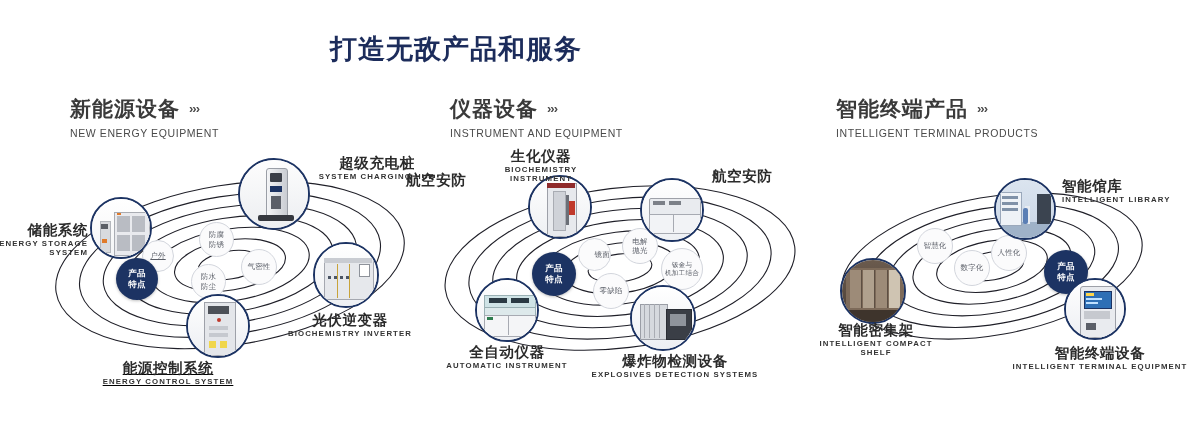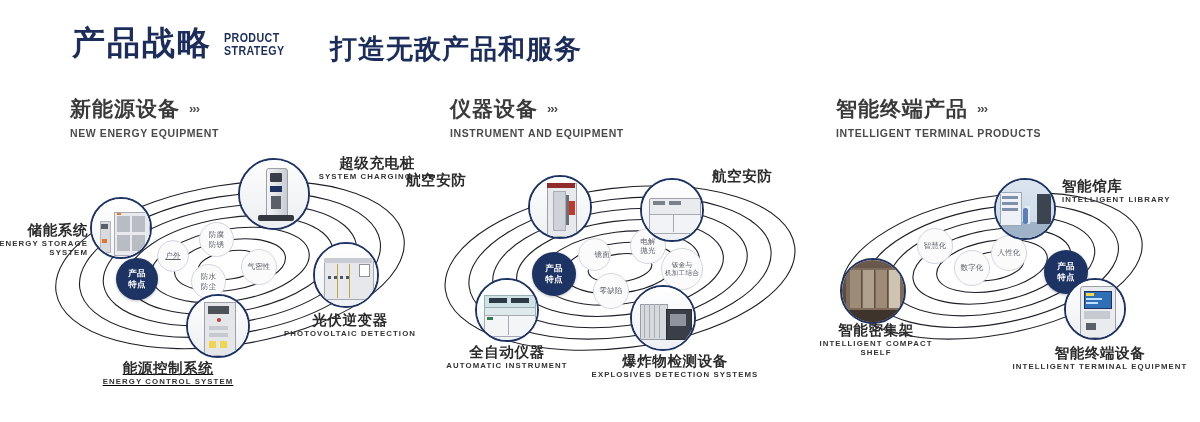--- a/index.html
+++ b/index.html
@@ -30,21 +30,21 @@
   .sec{position:absolute;}
   .sec .cn{
     font-size:21px;font-weight:bold;color:#3a3a3a;letter-spacing:1px;line-height:1;
     display:inline-block;vertical-align:middle;
   }
   .sec .arrows{
     display:inline-block;vertical-align:middle;margin-left:9px;
     color:#4a4a4a;font-size:13px;letter-spacing:-1px;font-weight:bold;
   }
   .sec .en{
-    margin-top:8px;font-size:10.5px;color:#4a4a4a;letter-spacing:.6px;font-weight:bold;
+    margin-top:8px;font-size:10.5px;color:#4a4a4a;letter-spacing:.6px;font-weight:normal;
   }
 
   
   .cluster{position:absolute;}
   .rings{position:absolute;left:0;top:0;}
 
   
   .node{
     position:absolute;border-radius:50%;
     border:2px solid #1c3363;overflow:hidden;background:#fff;
@@ -75,27 +75,20 @@
   .cap.r{text-align:right;}
   .cap.c{text-align:center;}
   .cap.l{text-align:left;}
   .bar{position:absolute;}
 </style>
 </head>
 <body>
 
 <div id="stage">
 
-  <div class="hdr">
-    <div class="hdr-cn">产品战略</div>
-    <div class="hdr-en">
-      <div>PRODUCT</div>
-      <div>STRATEGY</div>
-    </div>
-  </div>
   <div class="hdr-slogan">打造无敌产品和服务</div>
 
   <div class="sec" style="left:70px;top:98px;">
     <span class="cn">新能源设备</span><span class="arrows">›››</span>
     <div class="en">NEW ENERGY EQUIPMENT</div>
   </div>
   <div class="sec" style="left:450px;top:98px;">
     <span class="cn">仪器设备</span><span class="arrows">›››</span>
     <div class="en">INSTRUMENT AND EQUIPMENT</div>
   </div>
@@ -110,21 +103,21 @@
         <ellipse cx="190" cy="105" rx="32" ry="14"></ellipse>
         <ellipse cx="190" cy="105" rx="56" ry="25"></ellipse>
         <ellipse cx="190" cy="105" rx="80" ry="36"></ellipse>
         <ellipse cx="190" cy="105" rx="104" ry="47"></ellipse>
         <ellipse cx="190" cy="105" rx="128" ry="58"></ellipse>
         <ellipse cx="190" cy="105" rx="152" ry="69"></ellipse>
         <ellipse cx="190" cy="105" rx="176" ry="80"></ellipse>
       </g>
     </svg>
 
-    <div class="pill" style="left:117px;top:80px;width:32px;height:32px;text-decoration:underline;">
+    <div class="pill" style="left:102px;top:80px;width:32px;height:32px;text-decoration:underline;">
         <span>户外</span>
       </div>
     <div class="pill" style="left:159px;top:62px;width:35px;height:35px;white-space:pre-line;"><span>防腐
 防锈</span></div>
     <div class="pill" style="left:151px;top:104px;width:35px;height:35px;white-space:pre-line;"><span>防水
 防尘</span></div>
     <div class="pill" style="left:201px;top:89px;width:36px;height:36px;">
         <span>气密性</span>
       </div>
     <div class="pill dark" style="left:76px;top:98px;width:42px;height:42px;flex-direction:column;">
@@ -173,21 +166,21 @@
         <div class="bar" style="left:34px;top:20px;width:1px;height:34px;background:#c8a33a;"></div>
         <div class="bar" style="left:44px;top:20px;width:9px;height:11px;background:#fff;border:1px solid #8e929a;"></div>
         <div class="bar" style="left:13px;top:32px;width:3px;height:3px;background:#4b5565;"></div>
         <div class="bar" style="left:19px;top:32px;width:3px;height:3px;background:#4b5565;"></div>
         <div class="bar" style="left:25px;top:32px;width:3px;height:3px;background:#4b5565;"></div>
         <div class="bar" style="left:31px;top:32px;width:3px;height:3px;background:#4b5565;"></div>
       </div>
     </div>
     <div class="cap c" style="left:240px;top:152px;width:140px;">
       <div class="cn">光伏逆变器</div>
-      <div class="en">PHOTOVOLTAIC DETECTION</div>
+      <div class="en">BIOCHEMISTRY INVERTER</div>
     </div>
 
     <div class="node" style="left:146px;top:134px;width:64px;height:64px;">
       <div class="ph" style="background:linear-gradient(#ffffff,#eceef2);">
         <div class="bar" style="left:16px;top:6px;width:30px;height:52px;background:#e4e6ea;border:1px solid #9ea1a9;"></div>
         <div class="bar" style="left:20px;top:10px;width:21px;height:8px;background:#4d5158;"></div>
         <div class="bar" style="left:29px;top:22px;width:4px;height:4px;background:#c0392b;border-radius:50%;"></div>
         <div class="bar" style="left:21px;top:30px;width:19px;height:4px;background:#c6c9cf;"></div>
         <div class="bar" style="left:21px;top:37px;width:19px;height:4px;background:#c6c9cf;"></div>
         <div class="bar" style="left:21px;top:45px;width:7px;height:7px;background:#f0d64b;"></div>
@@ -209,21 +202,21 @@
         <ellipse cx="190" cy="108" rx="104" ry="47"></ellipse>
         <ellipse cx="190" cy="108" rx="128" ry="58"></ellipse>
         <ellipse cx="190" cy="108" rx="152" ry="69"></ellipse>
         <ellipse cx="190" cy="108" rx="176" ry="80"></ellipse>
       </g>
     </svg>
 
     <div class="pill" style="left:148px;top:78px;width:33px;height:33px;justify-content:flex-end;">
         <span>镜面</span>
       </div>
-    <div class="pill" style="left:200px;top:68px;width:36px;height:36px;white-space:pre-line;"><span>电解
+    <div class="pill" style="left:192px;top:68px;width:36px;height:36px;white-space:pre-line;"><span>电解
 抛光</span></div>
     <div class="pill" style="left:231px;top:88px;width:42px;height:42px;white-space:pre-line;font-size:6.6px;"><span>钣金与
 机加工结合</span></div>
     <div class="pill" style="left:163px;top:113px;width:36px;height:36px;">
         <span>零缺陷</span>
       </div>
     <div class="pill dark" style="left:102px;top:92px;width:44px;height:44px;flex-direction:column;">
       <span>产品</span>
       <span>特点</span>
     </div>
@@ -233,20 +226,25 @@
     </div>
 
     <div class="node" style="left:98px;top:15px;width:64px;height:64px;">
       <div class="ph" style="background:linear-gradient(#fefefe,#eef0f3);">
         <div class="bar" style="left:17px;top:6px;width:28px;height:52px;background:#e7e9ed;border:1px solid #9da0a8;"></div>
         <div class="bar" style="left:17px;top:6px;width:28px;height:5px;background:#8f2b2b;"></div>
         <div class="bar" style="left:23px;top:14px;width:11px;height:38px;background:#cfd2d8;border:1px solid #a9acb3;"></div>
         <div class="bar" style="left:38px;top:24px;width:7px;height:14px;background:#c0392b;"></div>
         <div class="bar" style="left:36px;top:18px;width:3px;height:30px;background:#6b6f77;"></div>
       </div>
+    </div>
+    <div class="cap c" style="left:36px;top:-12px;width:150px;">
+      <div class="cn">生化仪器</div>
+      <div class="en" style="white-space:pre-line;">BIOCHEMISTRY
+INSTRUMENT</div>
     </div>
 
     <div class="node" style="left:210px;top:18px;width:64px;height:64px;">
       <div class="ph" style="background:linear-gradient(#ffffff,#eef0f4);">
         <div class="bar" style="left:7px;top:18px;width:50px;height:16px;background:#e9ebef;border:1px solid #9ea1a9;border-radius:2px 2px 0 0;"></div>
         <div class="bar" style="left:11px;top:21px;width:12px;height:4px;background:#7c8088;"></div>
         <div class="bar" style="left:27px;top:21px;width:12px;height:4px;background:#7c8088;"></div>
         <div class="bar" style="left:7px;top:34px;width:50px;height:18px;background:#f2f3f6;border:1px solid #a7aab2;"></div>
         <div class="bar" style="left:31px;top:34px;width:1px;height:18px;background:#a7aab2;"></div>
       </div>

